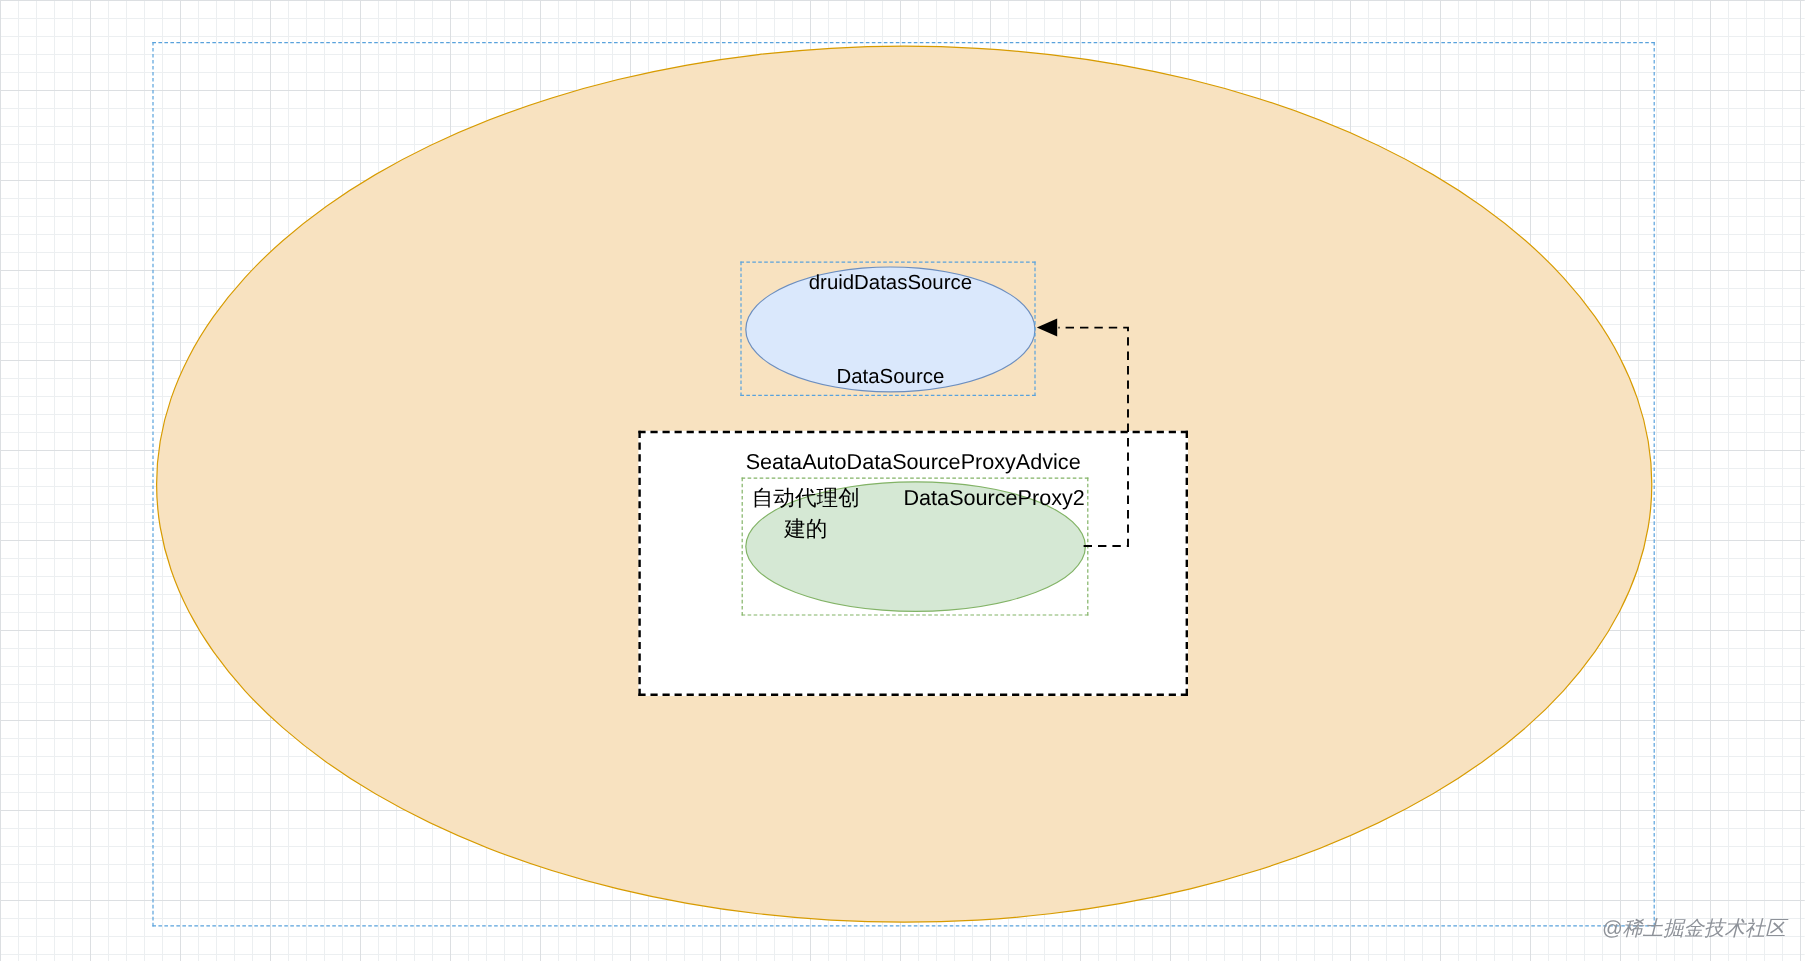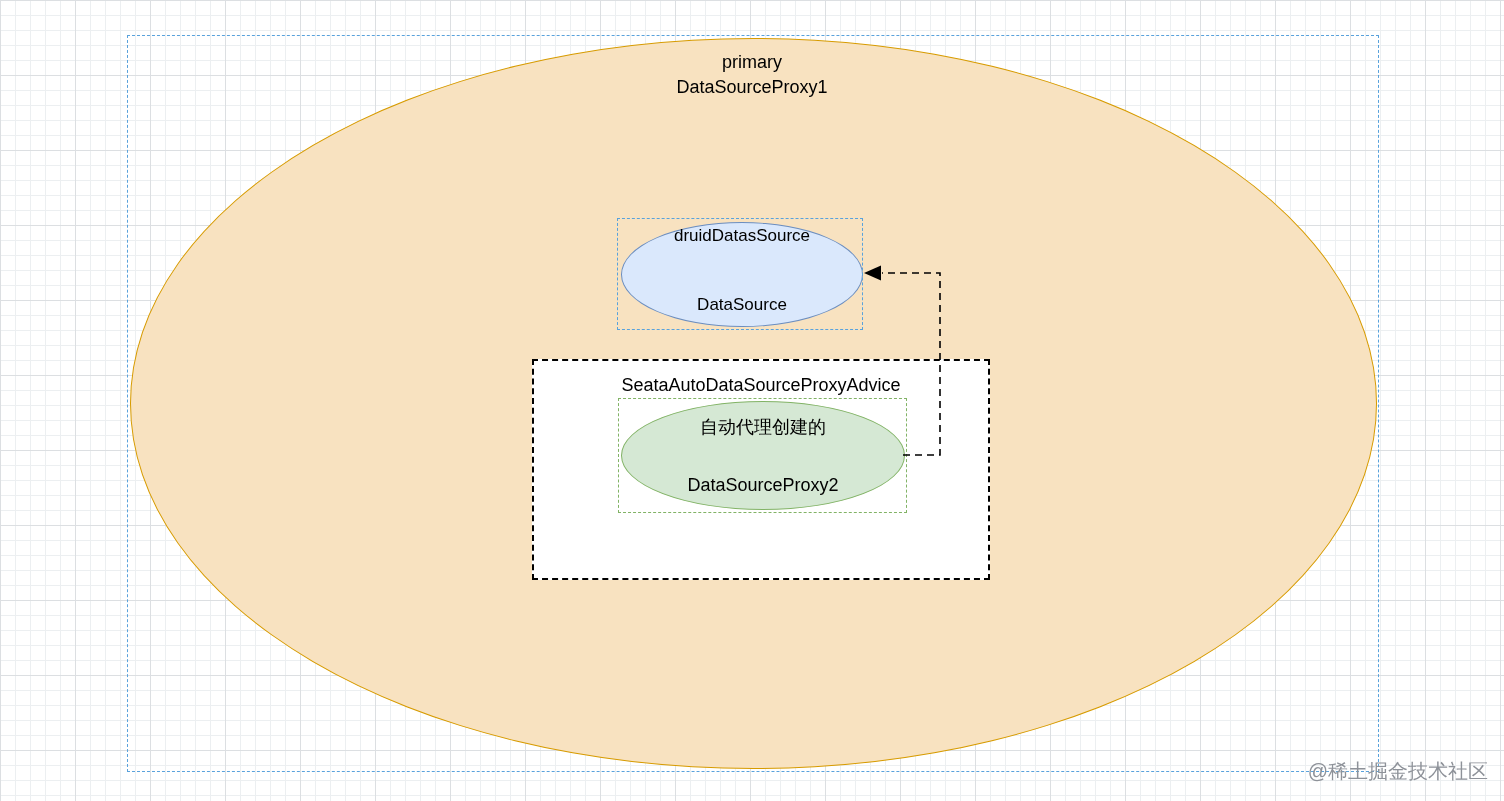--- a/index.html
+++ b/index.html
@@ -58,25 +58,24 @@
     position: absolute;
     left: 621px; top: 222px;
     width: 240px; height: 103px;
     background: #dae8fc;
     border: 1px solid #6c8ebf;
     border-radius: 50%;
     z-index: 4;
     display: flex;
     flex-direction: column;
     align-items: center;
-    justify-content: flex-start;
+    justify-content: space-between;
     font-size: 17px;
     line-height: 25px;
     text-align: center;
-    gap: 44px;
   }
 
   
   .advice-rect {
     position: absolute;
     left: 532px; top: 327px;
     width: 458px; height: 221px;
     background: #ffffff;
     border: 2px dashed #000000;
     box-sizing: border-box;
@@ -94,22 +93,22 @@
   
   .proxy-ellipse {
     position: absolute;
     left: 621px; top: 401px;
     width: 282px; height: 107px;
     background: #d5e8d4;
     border: 1px solid #82b366;
     border-radius: 50%;
     z-index: 4;
     display: flex;
-    flex-direction: column;
-    align-items: center;
+    flex-direction: row;
+    align-items: flex-start;
     justify-content: center;
     font-size: 18px;
     line-height: 26px;
     text-align: center;
     gap: 32px;
   }
 
   
   .edges-svg {
     position: absolute;
@@ -117,36 +116,33 @@
     width: 1504px; height: 801px;
     z-index: 6;
     pointer-events: none;
   }
 
   
   .watermark {
     position: absolute;
     right: 16px;
     bottom: 16px;
-    font-size: 20px;
+    font-size: 17px;
     color: #8e9299;
     z-index: 7;
+    font-style: italic;
   }
 </style>
 </head>
 <body>
 
 <div class="canvas">
 
   <div class="big-ellipse"></div>
   <div class="sel-rect sel-outer"></div>
-  <div class="big-title">
-    <div>primary</div>
-    <div>DataSourceProxy1</div>
-  </div>
 
   <div class="advice-rect">
     <div class="advice-label">SeataAutoDataSourceProxyAdvice</div>
   </div>
 
   <div class="sel-rect sel-druid"></div>
   <div class="druid-ellipse">
     <div>druidDatasSource</div>
     <div>DataSource</div>
   </div>

